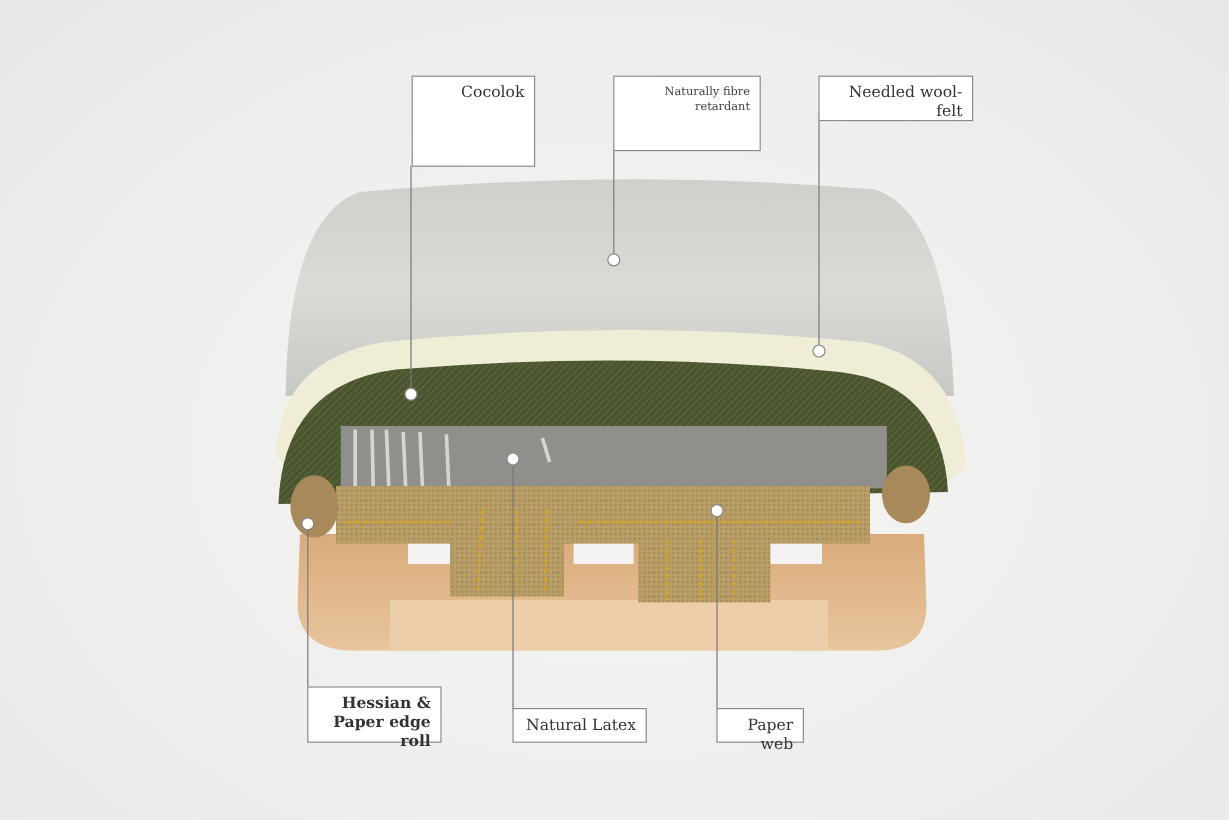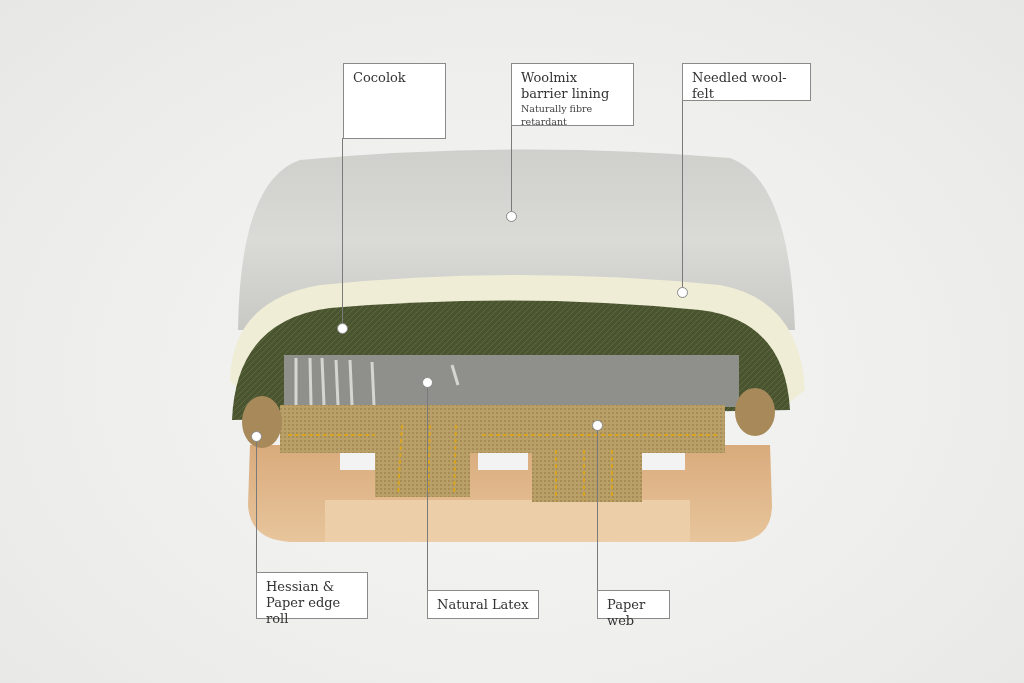--- a/index.html
+++ b/index.html
@@ -1,19 +1,19 @@
 <!DOCTYPE html>
 <html><head>
 <meta charset="utf-8">
 <style>
   html,body{margin:0;padding:0;}
   body{width:1024px;height:683px;overflow:hidden;background:#efefee;position:relative;font-family:"DejaVu Serif",serif;}
   .bg{position:absolute;inset:0;background:radial-gradient(ellipse at 50% 55%,#f6f6f5 0%,#eeeeed 60%,#e7e7e6 100%);}
   .obj{position:absolute;left:0;top:0;width:1024px;height:683px;}
-  .label{position:absolute;background:#ffffff;border:1px solid #8a8a8a;box-sizing:border-box;color:#333;padding:6px 8px 6px 9px;}
+  .label{position:absolute;background:#ffffff;border:1px solid #8a8a8a;box-sizing:border-box;color:#333;padding:6px 8px 6px 9px;text-align:right;}
   .label .t{font-size:13px;line-height:16px;display:block;white-space:pre-line;}
   .label .s{font-size:9.5px;line-height:13px;display:block;color:#444;white-space:pre-line;}
   .line{position:absolute;background:#7a7a7a;}
   .dot{position:absolute;width:11px;height:11px;border-radius:50%;background:#fff;border:1px solid #888;box-sizing:border-box;margin:-5px 0 0 -5px;}
 </style>
 </head>
 <body>
 
 <div class="bg"></div>
 
@@ -90,28 +90,26 @@
 <div class="dot" style="left:682px;top:292px;"></div>
 <div class="dot" style="left:342px;top:328px;"></div>
 <div class="dot" style="left:427px;top:382px;"></div>
 <div class="dot" style="left:597px;top:425px;"></div>
 <div class="dot" style="left:256px;top:436px;"></div>
 
 <div class="label" style="left:343px;top:63px;width:103px;height:76px;">
   <span class="t">Cocolok</span>
 </div>
 <div class="label" style="left:511px;top:63px;width:123px;height:63px;">
-  <span class="t">Woolmix
-barrier lining</span>
   <span class="s">Naturally fibre retardant</span>
 </div>
 <div class="label" style="left:682px;top:63px;width:129px;height:38px;">
   <span class="t">Needled wool-felt</span>
 </div>
-<div class="label" style="left:256px;top:572px;width:112px;height:47px;">
+<div class="label" style="left:256px;top:572px;width:112px;height:47px;font-weight:bold;">
   <span class="t">Hessian &amp;
 Paper edge roll</span>
 </div>
 <div class="label" style="left:427px;top:590px;width:112px;height:29px;">
   <span class="t">Natural Latex</span>
 </div>
 <div class="label" style="left:597px;top:590px;width:73px;height:29px;">
   <span class="t">Paper web</span>
 </div>
 

